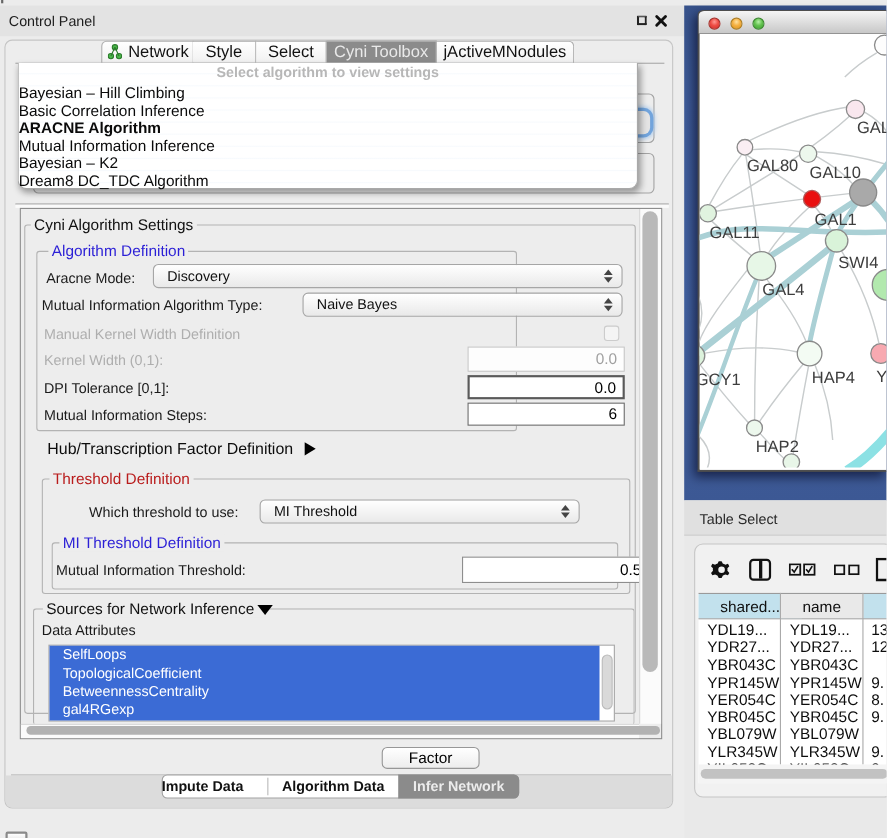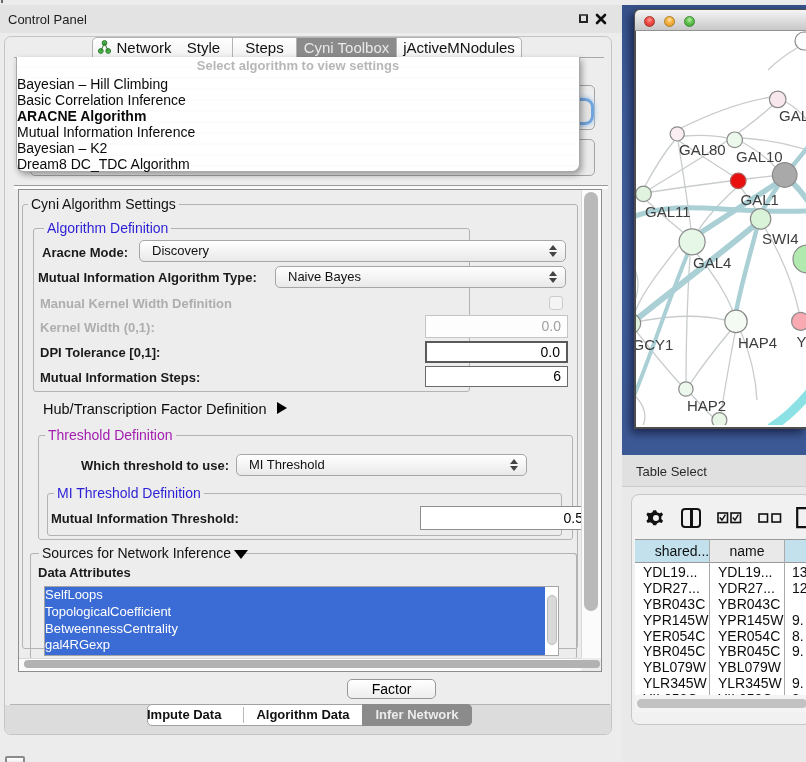--- a/index.html
+++ b/index.html
@@ -1,19 +1,19 @@
 <!DOCTYPE html>
 <html><head><meta charset="utf-8"><style>
 *{margin:0;padding:0;box-sizing:border-box}
 html,body{width:806px;height:762px;overflow:hidden}
 body{font-family:"Liberation Sans",sans-serif;background:#ececec;position:relative}
 .a{position:absolute}
 .grp{position:absolute;border:1px solid #b3b3b3;border-radius:3px}
 .gt{position:absolute;top:-8px;background:#ededed;padding:0 3px;font-size:14px;line-height:15px;white-space:nowrap}
-.lbl{position:absolute;font-size:13px;font-weight:bold;color:#1a1a1a;white-space:nowrap}
+.lbl{position:absolute;font-size:13px;font-weight:normal;color:#1a1a1a;white-space:nowrap}
 .combo{position:absolute;border:1px solid #a6a6a6;border-radius:5px;background:linear-gradient(#ffffff,#f4f4f4 50%,#e9e9e9);font-size:13px;color:#111;line-height:20px;padding-left:12px;white-space:nowrap}
 .spin{position:absolute;right:8px;top:50%;margin-top:-7px;width:9px;height:14px}
 .spin:before{content:"";position:absolute;left:1px;top:1px;border-left:4px solid transparent;border-right:4px solid transparent;border-bottom:5px solid #444}
 .spin:after{content:"";position:absolute;left:1px;bottom:1px;border-left:4px solid transparent;border-right:4px solid transparent;border-top:5px solid #444}
 .fld{position:absolute;background:#fff;font-size:14px;text-align:right;padding-right:6px;color:#000}
 .tab{position:absolute;top:37px;height:21px;background:linear-gradient(#ffffff,#f1f1f1);border:1px solid #b2b2b2;font-size:15px;color:#111;text-align:center;line-height:20px}
 </style></head>
 <body>
 
 <div class="a" style="left:1px;top:0;width:2px;height:3px;background:#666"></div>
@@ -28,21 +28,21 @@
 <div class="a" style="left:4px;top:36px;width:608px;height:699px;background:#ededed;border:1px solid #c5c5c5;border-radius:7px"></div>
 
 <div class="tab" style="left:92px;width:84px;border-radius:5px 0 0 0;padding-left:20px">Network</div>
 <svg class="a" style="left:98px;top:40px" width="13" height="15" viewBox="0 0 13 15">
     <circle cx="6.5" cy="3" r="2.4" fill="#4bb84b" stroke="#2c7c2c"></circle>
     <circle cx="2.8" cy="11" r="2.4" fill="#4bb84b" stroke="#2c7c2c"></circle>
     <circle cx="10.2" cy="11" r="2.4" fill="#4bb84b" stroke="#2c7c2c"></circle>
     <path d="M6.5 3 L2.8 11 M6.5 3 L10.2 11" stroke="#2c7c2c" stroke-width="1"></path>
   </svg>
 <div class="tab" style="left:175px;width:58px;border-left:none">Style</div>
-<div class="tab" style="left:233px;width:64px;border-left:none">Steps</div>
+<div class="tab" style="left:233px;width:64px;border-left:none">Select</div>
 <div class="tab" style="left:297px;width:100px;border-left:none;background:#8b8b8b;color:#e9e9e9">Cyni Toolbox</div>
 <div class="tab" style="left:397px;width:125px;border-left:none;border-radius:0 5px 0 0">jActiveMNodules</div>
 <div class="a" style="left:14px;top:57px;width:590px;height:1px;background:#a9a9a9"></div>
 
 <div class="a" style="left:40px;top:85px;width:555px;height:45px;border:1px solid #a3a3a3;border-radius:5px"></div>
 <div class="a" style="left:569px;top:101px;width:22px;height:21px;border-radius:6px;background:#e4e4e4;box-shadow:0 0 0 3px #72a4dc,0 0 4px 4px #a9c9ec"></div>
 <div class="a" style="left:30px;top:139px;width:565px;height:37px;border:1px solid #a3a3a3;border-radius:5px;background:#ebebeb"></div>
 <div class="a" style="left:14px;top:185px;width:594px;height:1px;background:#9a9a9a"></div>
 <div class="a" style="left:14px;top:186px;width:594px;height:3px;background:#fafafa"></div>
 
@@ -65,38 +65,38 @@
 <div class="fld" style="left:425px;top:315px;width:143px;height:23px;border:1px solid #c5c5c5;background:#fdfdfd;color:#a0a0a0;line-height:21px">0.0</div>
 <div class="lbl" style="left:40px;top:345px">DPI Tolerance [0,1]:</div>
 <div class="fld" style="left:425px;top:341px;width:143px;height:22px;border:2px solid #5a5a5a;line-height:18px">0.0</div>
 <div class="lbl" style="left:40px;top:370px">Mutual Information Steps:</div>
 <div class="fld" style="left:425px;top:366px;width:143px;height:21px;border:1px solid #6a6a6a;line-height:19px">6</div>
 
 <div class="a" style="left:43px;top:401px;font-size:14.5px;color:#0c0c0c;white-space:nowrap">Hub/Transcription Factor Definition</div>
 <div class="a" style="left:277px;top:402px;width:0;height:0;border-top:6.5px solid transparent;border-bottom:6.5px solid transparent;border-left:10px solid #000"></div>
 
 <div class="grp" style="left:38px;top:435px;width:535px;height:105px">
-    <span class="gt" style="left:6px;color:#a21caf">Threshold Definition</span>
+    <span class="gt" style="left:6px;color:#b91c1c">Threshold Definition</span>
   </div>
 <div class="lbl" style="left:81px;top:458px">Which threshold to use:</div>
 <div class="combo" style="left:236px;top:454px;width:291px;height:22px">MI Threshold<span class="spin"></span></div>
 
 <div class="grp" style="left:47px;top:493px;width:515px;height:43px">
     <span class="gt" style="left:6px;color:#2b1fd6">MI Threshold Definition</span>
   </div>
 <div class="lbl" style="left:51px;top:511px">Mutual Information Threshold:</div>
 <div class="fld" style="left:420px;top:506px;width:170px;height:24px;border:1px solid #8e8e8e;line-height:22px">0.5</div>
 
 <div class="grp" style="left:30px;top:553px;width:547px;height:106px;border-bottom:none">
     <span class="gt" style="left:8px;color:#111">Sources for Network Inference &nbsp;</span>
   </div>
 <div class="a" style="left:234px;top:550px;width:0;height:0;border-left:7px solid transparent;border-right:7px solid transparent;border-top:9px solid #000;z-index:3"></div>
 <div class="lbl" style="left:38px;top:565px">Data Attributes</div>
 <div class="a" style="left:44px;top:586px;width:515px;height:70px;border:1px solid #a5a5a5;background:#fff"></div>
-<div class="a" style="left:45px;top:587px;width:500px;height:68px;background:#3b6bd5;color:#fff;font-size:13px;line-height:16.8px;padding-left:0">SelfLoops<br>TopologicalCoefficient<br>BetweennessCentrality<br>gal4RGexp</div>
+<div class="a" style="left:45px;top:587px;width:500px;height:68px;background:#3b6bd5;color:#fff;font-size:13px;line-height:16.8px;padding-left:12px">SelfLoops<br>TopologicalCoefficient<br>BetweennessCentrality<br>gal4RGexp</div>
 <div class="a" style="left:547px;top:595px;width:10px;height:50px;background:#d9d9d9;border:1px solid #bbb;border-radius:5px"></div>
 
 <div class="a" style="left:581px;top:190px;width:20px;height:468px;background:#fbfbfb;border-left:1px solid #d8d8d8"></div>
 <div class="a" style="left:584px;top:192px;width:14px;height:419px;background:#b9b9b9;border-radius:7px"></div>
 <div class="a" style="left:19px;top:658px;width:562px;height:13px;background:#fbfbfb;border-top:1px solid #d8d8d8"></div>
 <div class="a" style="left:24px;top:660px;width:576px;height:8px;background:#b2b2b2;border-radius:4px"></div>
 
 <div class="a" style="left:347px;top:679px;width:89px;height:20px;border:1px solid #979797;border-radius:5px;background:linear-gradient(#ffffff,#ededed);font-size:14px;text-align:center;line-height:19px;color:#000">Factor</div>
 <div class="a" style="left:10px;top:704px;width:600px;height:1px;background:#b5b5b5"></div>
 <div class="a" style="left:5px;top:705px;width:606px;height:29px;background:#dcdcdc;border-radius:0 0 6px 6px"></div>

